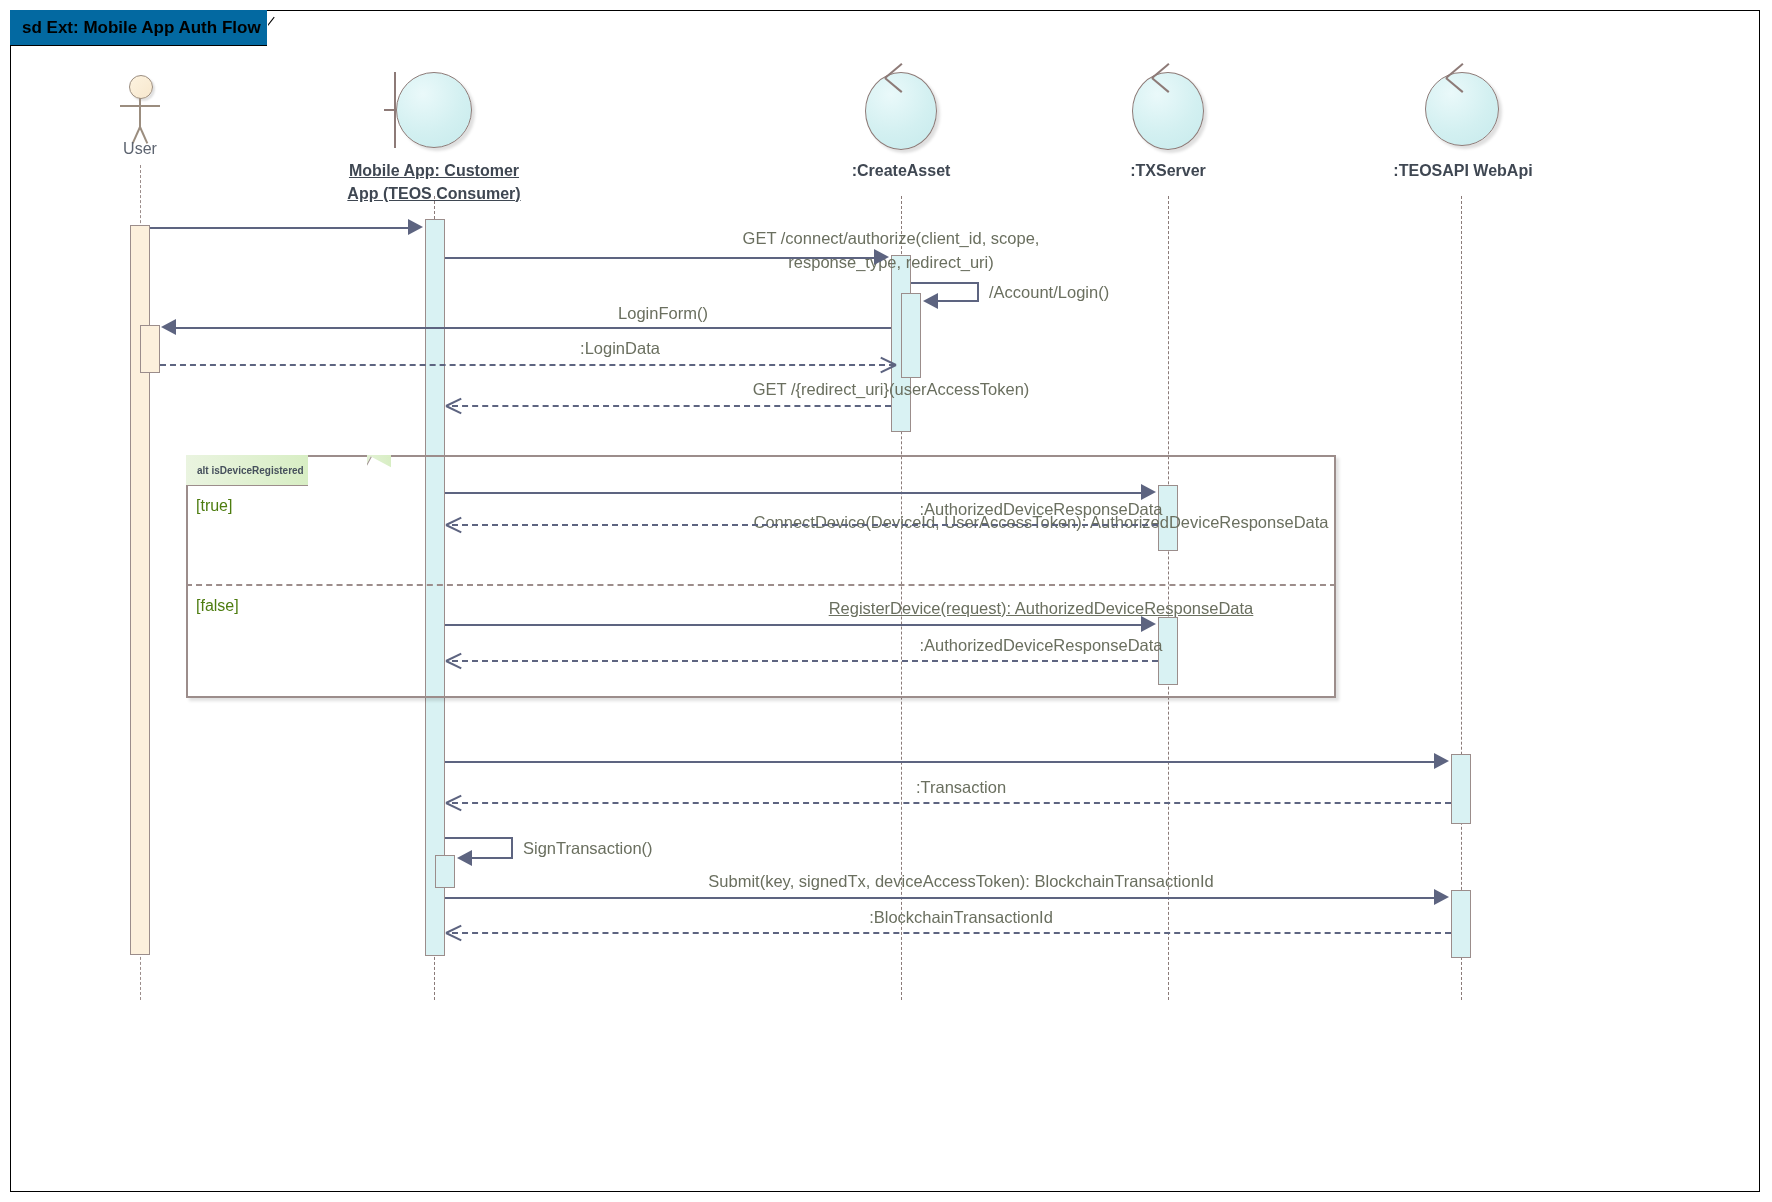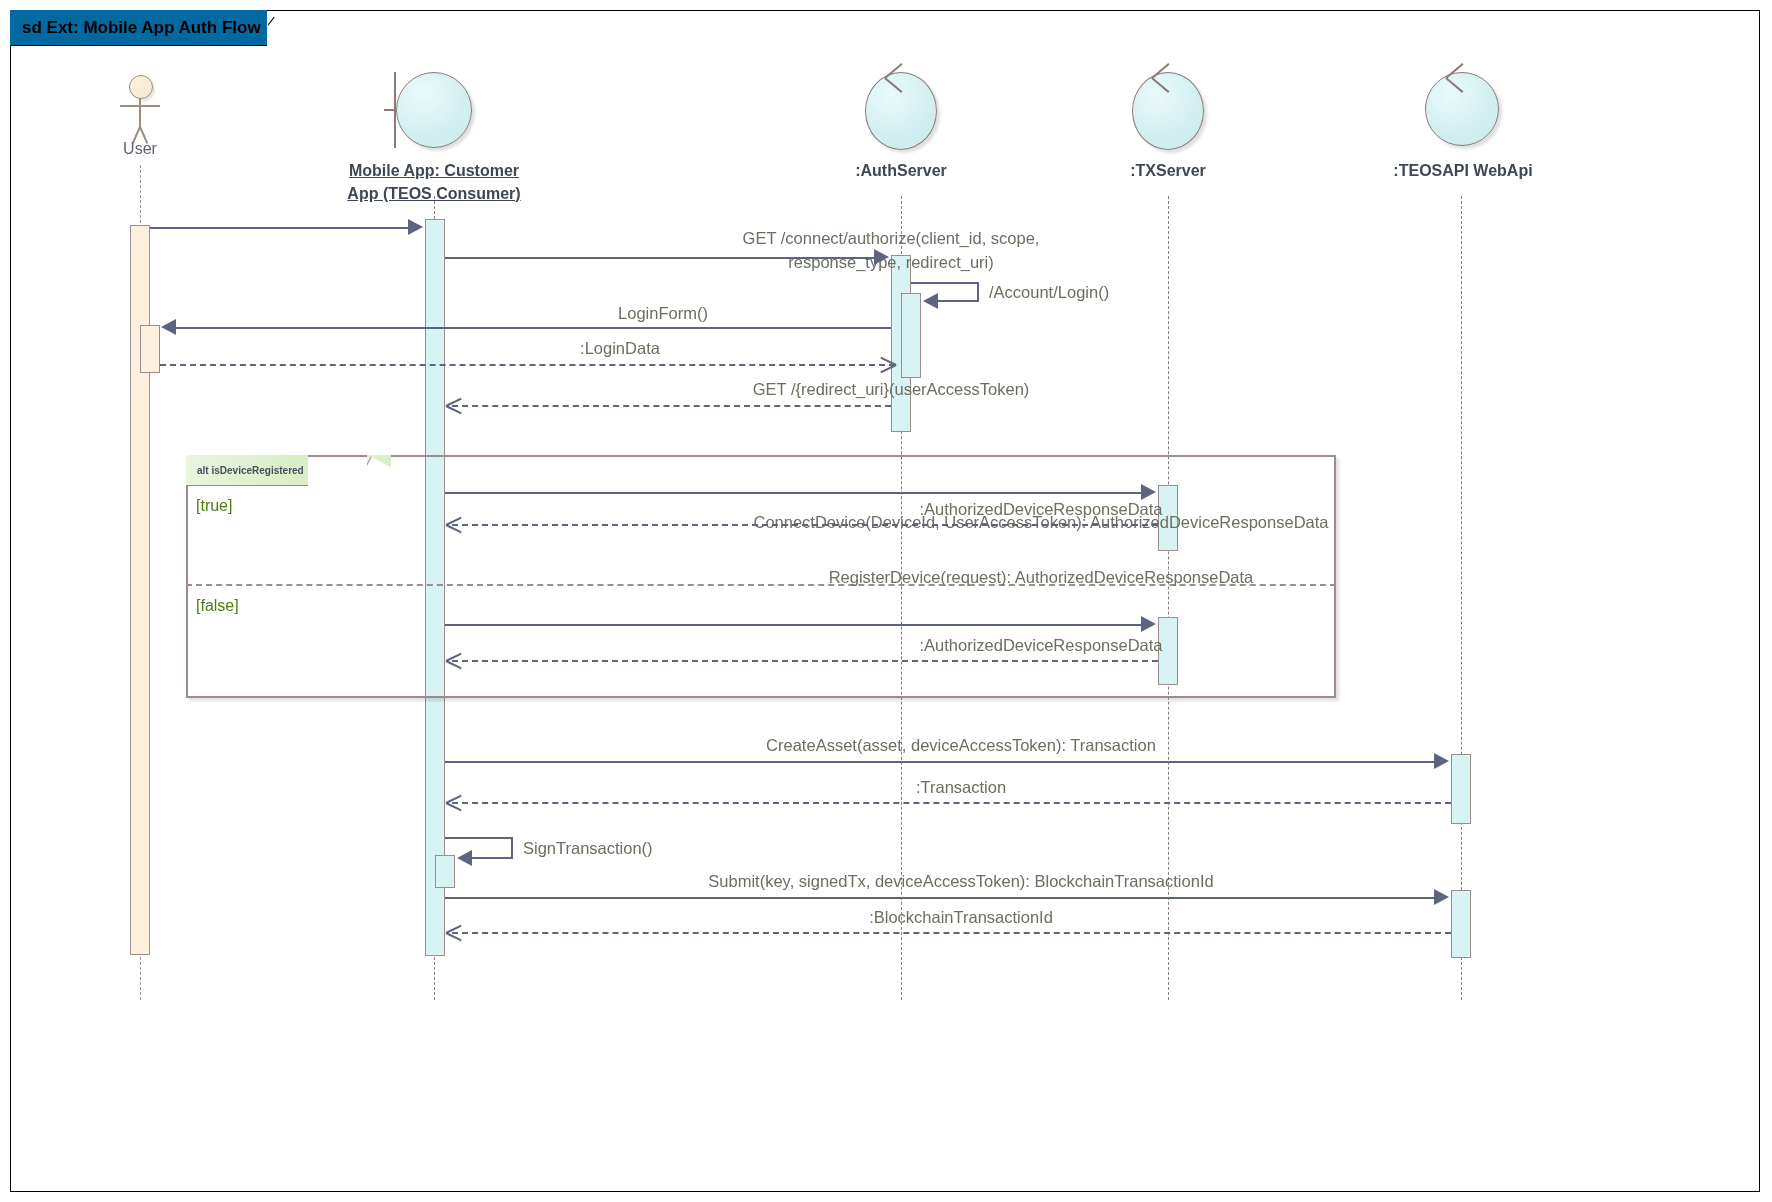--- a/index.html
+++ b/index.html
@@ -102,21 +102,21 @@
   <div class="bnd-bar" style="left:394px;top:72px;width:2px;height:76px;"></div>
   <div class="bnd-bar" style="left:384px;top:109px;width:12px;height:2px;"></div>
   <div class="node-label bold underline" style="left:334px;top:162px;width:200px;">Mobile App: Customer</div>
   <div class="node-label bold underline" style="left:334px;top:185px;width:200px;">App (TEOS Consumer)</div>
 
   <div class="circ" style="left:865px;top:72px;width:72px;height:78px;"></div>
   <div class="ctrl-arrow" style="left:885px;top:64px;width:34px;height:26px;">
     <i style="left:0;top:13px;width:22px;transform:rotate(-40deg);transform-origin:left center;"></i>
     <i style="left:0;top:13px;width:22px;transform:rotate(40deg);transform-origin:left center;"></i>
   </div>
-  <div class="node-label bold" style="left:821px;top:162px;width:160px;">:AuthServer</div>
+  <div class="node-label bold" style="left:821px;top:162px;width:160px;">:CreateAsset</div>
 
   <div class="circ" style="left:1132px;top:72px;width:72px;height:78px;"></div>
   <div class="ctrl-arrow" style="left:1152px;top:64px;width:34px;height:26px;">
     <i style="left:0;top:13px;width:22px;transform:rotate(-40deg);transform-origin:left center;"></i>
     <i style="left:0;top:13px;width:22px;transform:rotate(40deg);transform-origin:left center;"></i>
   </div>
   <div class="node-label bold" style="left:1093px;top:162px;width:150px;">:TXServer</div>
 
   <div class="circ" style="left:1425px;top:72px;width:74px;height:74px;"></div>
   <div class="ctrl-arrow" style="left:1446px;top:64px;width:34px;height:26px;">
@@ -176,29 +176,28 @@
   <div class="oarr" style="left:446px;top:398px;"></div>
 
   <div class="msg-label" style="left:446px;top:466px;width:1190px;margin-top:47px;">ConnectDevice(DeviceId, UserAccessToken): AuthorizedDeviceResponseData</div>
   <div class="msg-line" style="left:445px;top:492px;width:703px;"></div>
   <div class="arrow-r" style="left:1141px;top:484px;"></div>
 
   <div class="msg-label" style="left:446px;top:500px;width:1190px;">:AuthorizedDeviceResponseData</div>
   <div class="msg-line dash" style="left:452px;top:524px;width:706px;"></div>
   <div class="oarr" style="left:446px;top:517px;"></div>
 
-  <div class="msg-label" style="left:446px;top:568px;width:1190px;">RegisterDevice(request): AuthorizedDeviceResponseData</div>
+  <div class="msg-label" style="left:446px;top:599px;width:1190px;text-decoration:underline;">RegisterDevice(request): AuthorizedDeviceResponseData</div>
   <div class="msg-line" style="left:445px;top:624px;width:703px;"></div>
   <div class="arrow-r" style="left:1141px;top:616px;"></div>
 
   <div class="msg-label" style="left:446px;top:636px;width:1190px;">:AuthorizedDeviceResponseData</div>
   <div class="msg-line dash" style="left:452px;top:660px;width:706px;"></div>
   <div class="oarr" style="left:446px;top:653px;"></div>
 
-  <div class="msg-label" style="left:446px;top:736px;width:1030px;">CreateAsset(asset, deviceAccessToken): Transaction</div>
   <div class="msg-line" style="left:445px;top:761px;width:996px;"></div>
   <div class="arrow-r" style="left:1434px;top:753px;"></div>
 
   <div class="msg-label" style="left:446px;top:778px;width:1030px;">:Transaction</div>
   <div class="msg-line dash" style="left:452px;top:802px;width:999px;"></div>
   <div class="oarr" style="left:446px;top:795px;"></div>
 
   <div class="seg" style="left:445px;top:837px;width:68px;height:2px;"></div>
   <div class="seg" style="left:511px;top:837px;width:2px;height:22px;"></div>
   <div class="seg" style="left:472px;top:857px;width:41px;height:2px;"></div>

